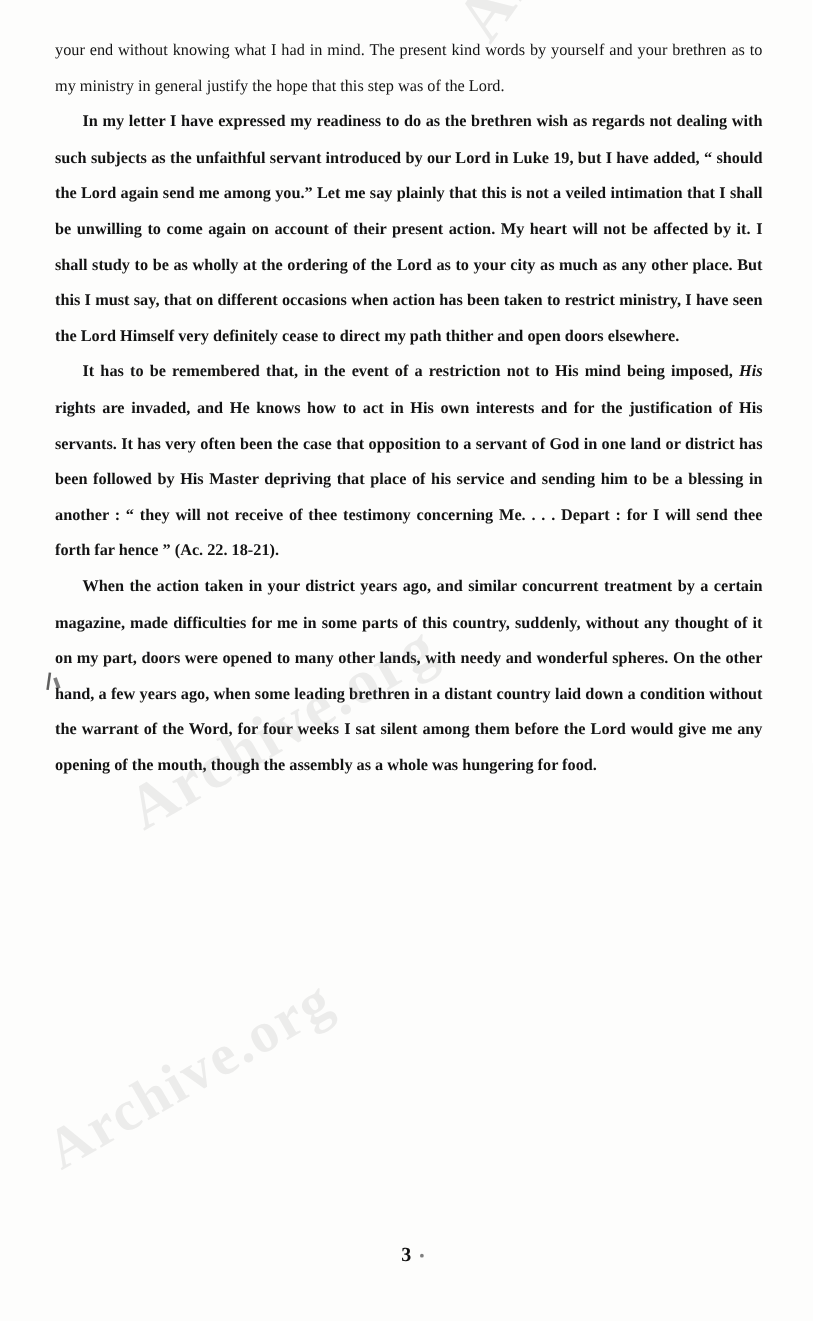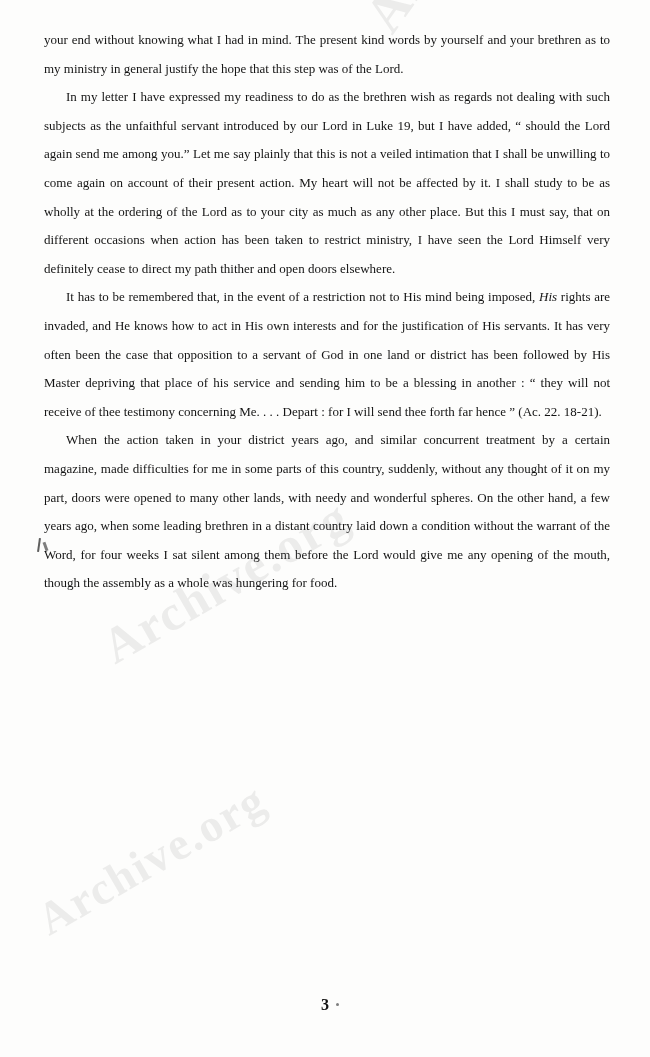--- a/index.html
+++ b/index.html
@@ -71,20 +71,21 @@
     font-size: 13px;
     line-height: 28.6px;
     text-align: justify;
     text-justify: inter-word;
     -webkit-hyphens: none;
     hyphens: none;
     color: #141414;
   }
   p.para + p.para {
     margin-top: 0;
+    font-weight: bold;
   }
   p.indent {
     text-indent: 22px;
   }
   .lastline {
     text-align: left;
   }
   em {
     font-style: italic;
   }

